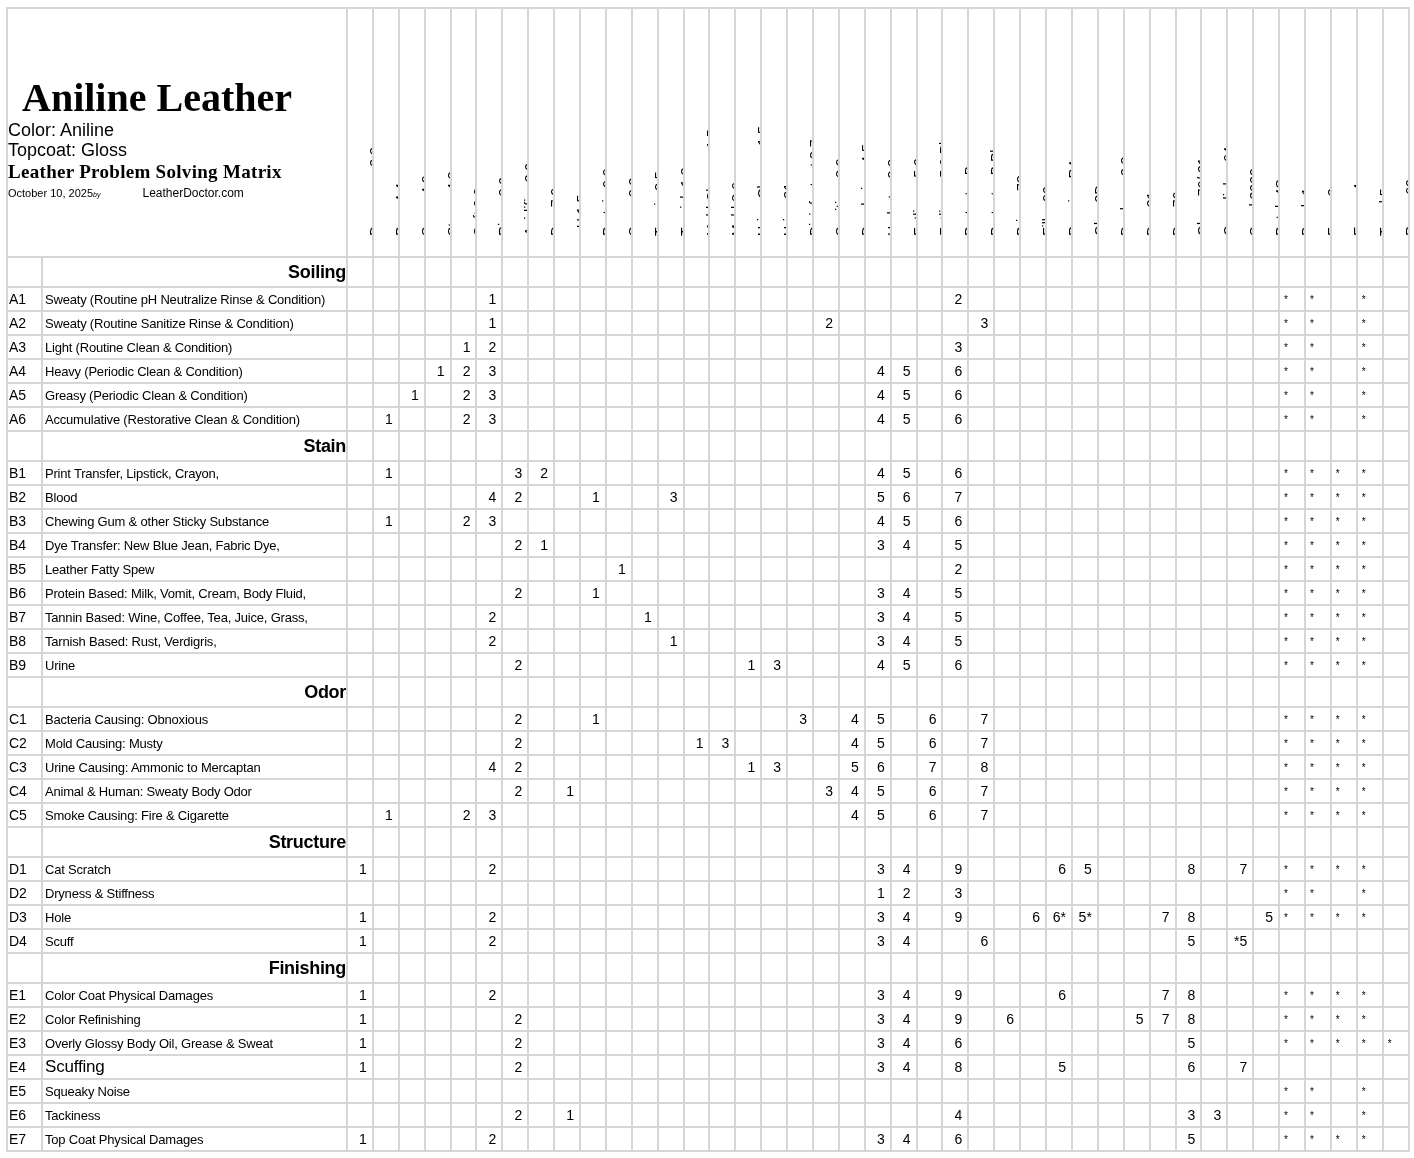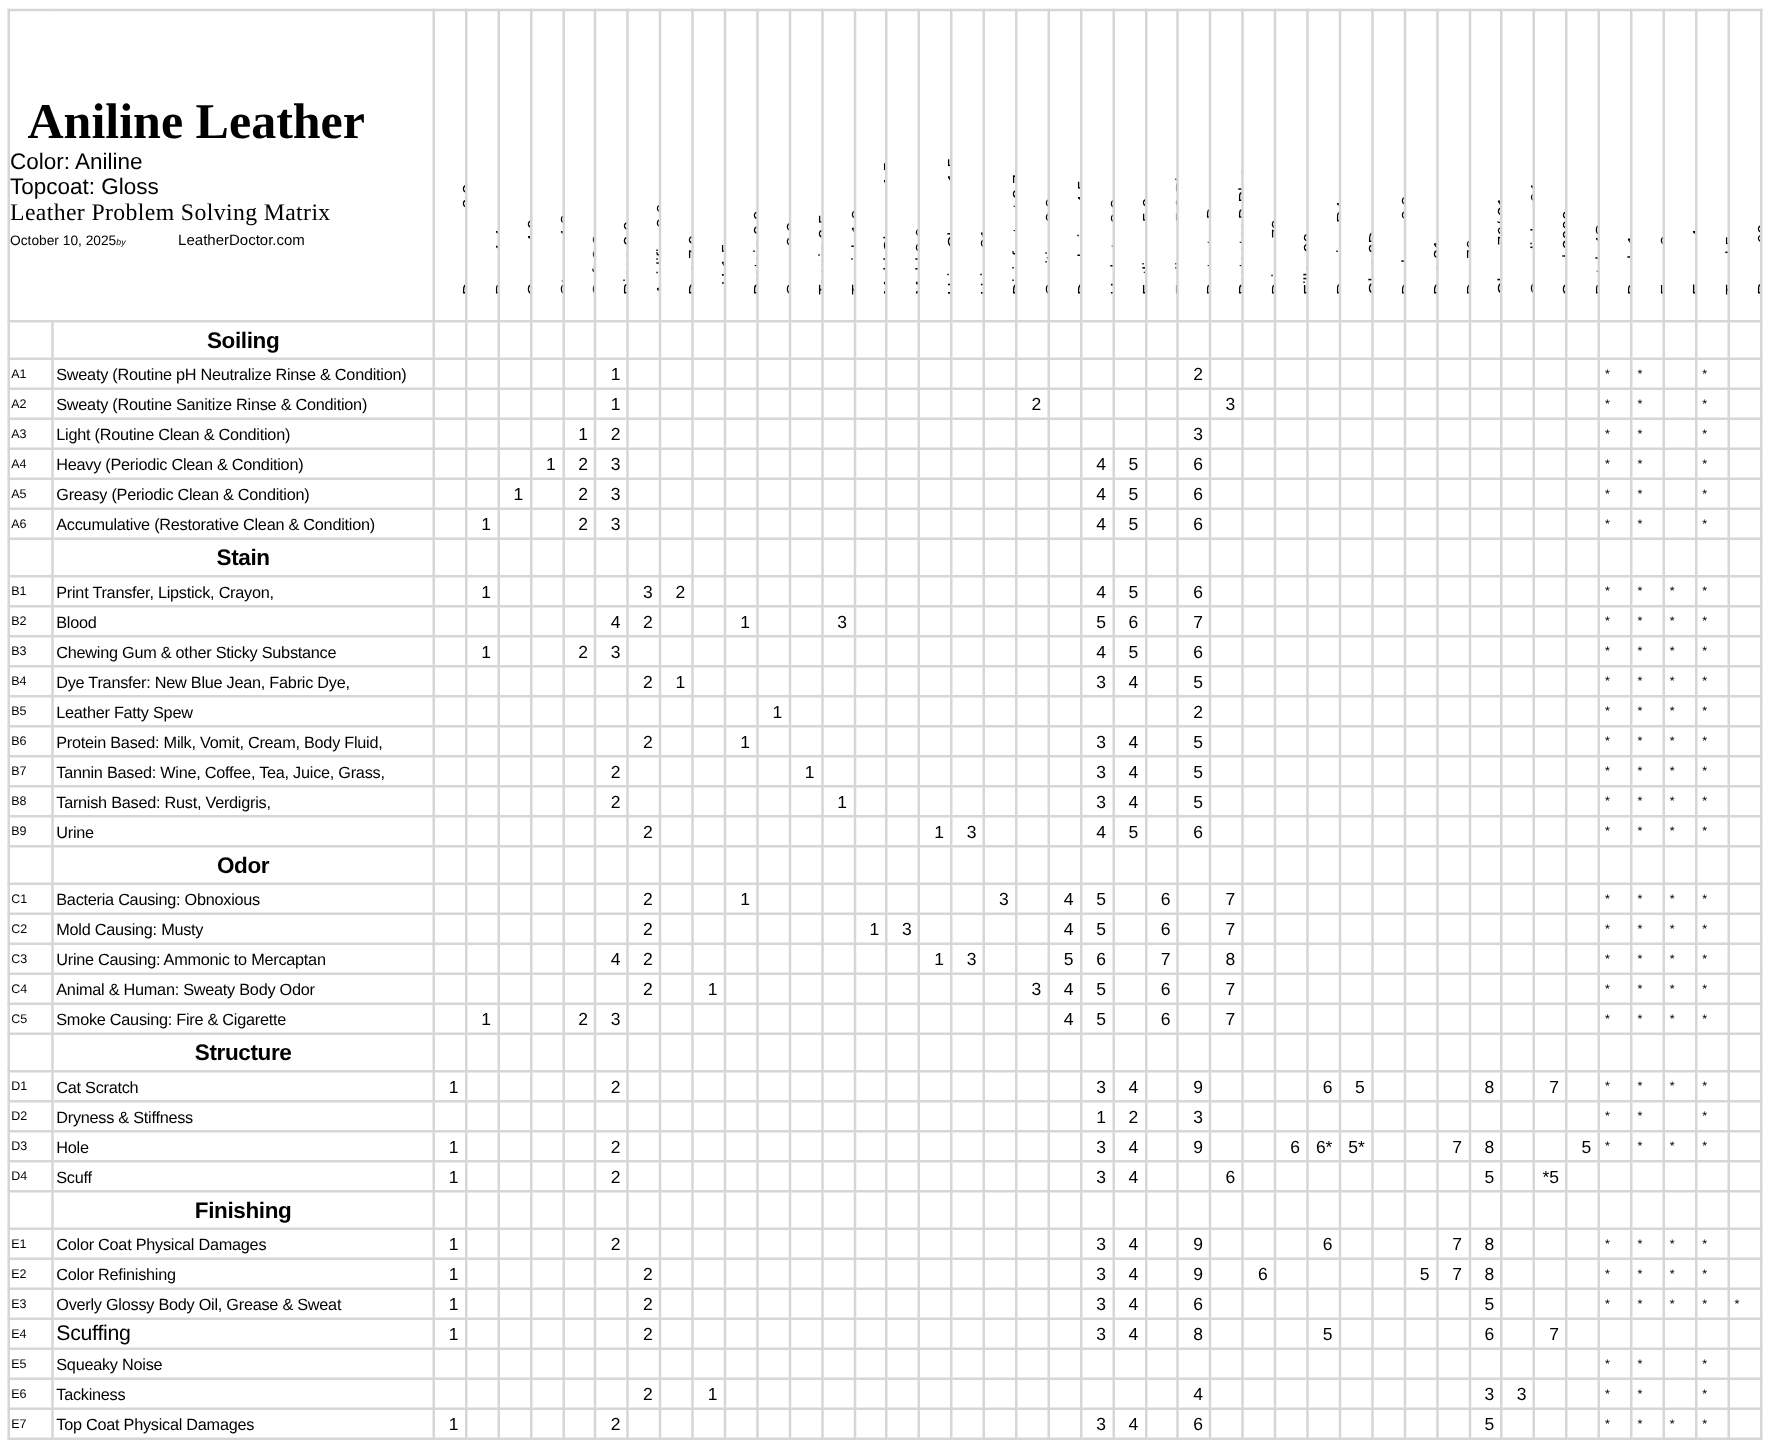--- a/index.html
+++ b/index.html
@@ -8,29 +8,29 @@
   #matrix td, #matrix th { border:2px solid #d6d6d6; padding:0; margin:0; box-sizing:border-box; overflow:hidden; white-space:nowrap; }
   col.c-code { width:35px; }
   col.c-label { width:305px; }
   col.c-prod { width:25.9px; }
   tr.hdr-row { height:249px; }
   tr.sec-row { height:30px; }
   tr.data-row { height:24px; }
   th.title-cell { vertical-align:middle; text-align:left; font-weight:normal; position:relative; }
   .title-main { font-family:"Liberation Serif", serif; font-weight:bold; font-size:40px; line-height:44px; margin-top:14px; padding-left:14px; }
   .title-sub { font-size:18px; line-height:20px; }
-  .title-matrix { font-family:"Liberation Serif", serif; font-weight:normal; font-size:19px; line-height:24px; letter-spacing:0.3px; }
+  .title-matrix { font-family:"Liberation Serif", serif; font-weight:bold; font-size:19px; line-height:24px; letter-spacing:0.3px; }
   .title-date { font-size:11px; line-height:18px; }
   .title-date .by { font-size:7px; font-style:italic; }
   .title-date .site { font-size:12px;padding-left:39px; }
   th.prod-head { vertical-align:bottom; position:relative; font-weight:normal; }
   .vlabel { position:absolute; left:50%; bottom:4px; transform-origin:0 0; transform:translate(7px,0) rotate(-90deg); font-size:14px; white-space:nowrap; line-height:16px; }
-  td.code { font-size:10px; padding-left:1px !important; border-right-color:#d6d6d6; }
+  td.code { font-size:14px; padding-left:1px !important; border-right-color:#d6d6d6; }
   td.label { font-size:13px; padding-left:2px !important; letter-spacing:-0.2px; }
-  td.sec-title { text-align:center; font-weight:bold; font-size:18px; letter-spacing:-0.3px; }
+  td.sec-title { text-align:right; font-weight:bold; font-size:18px; letter-spacing:-0.3px; }
   td.cell { text-align:right; font-size:14px; padding-right:5px !important; }
   td.cell.star { text-align:left; font-size:10px; vertical-align:middle; padding-left:4px !important; padding-right:0 !important; }
   tr.noborder td.cell { border-left-color:transparent; border-right-color:transparent; }
   tr.noborder td.label { font-size:17px; }
   tr.noborder td.cell.last { border-right-color:transparent; }
 </style>
 </head>
 <body>
 
 <table id="matrix">

